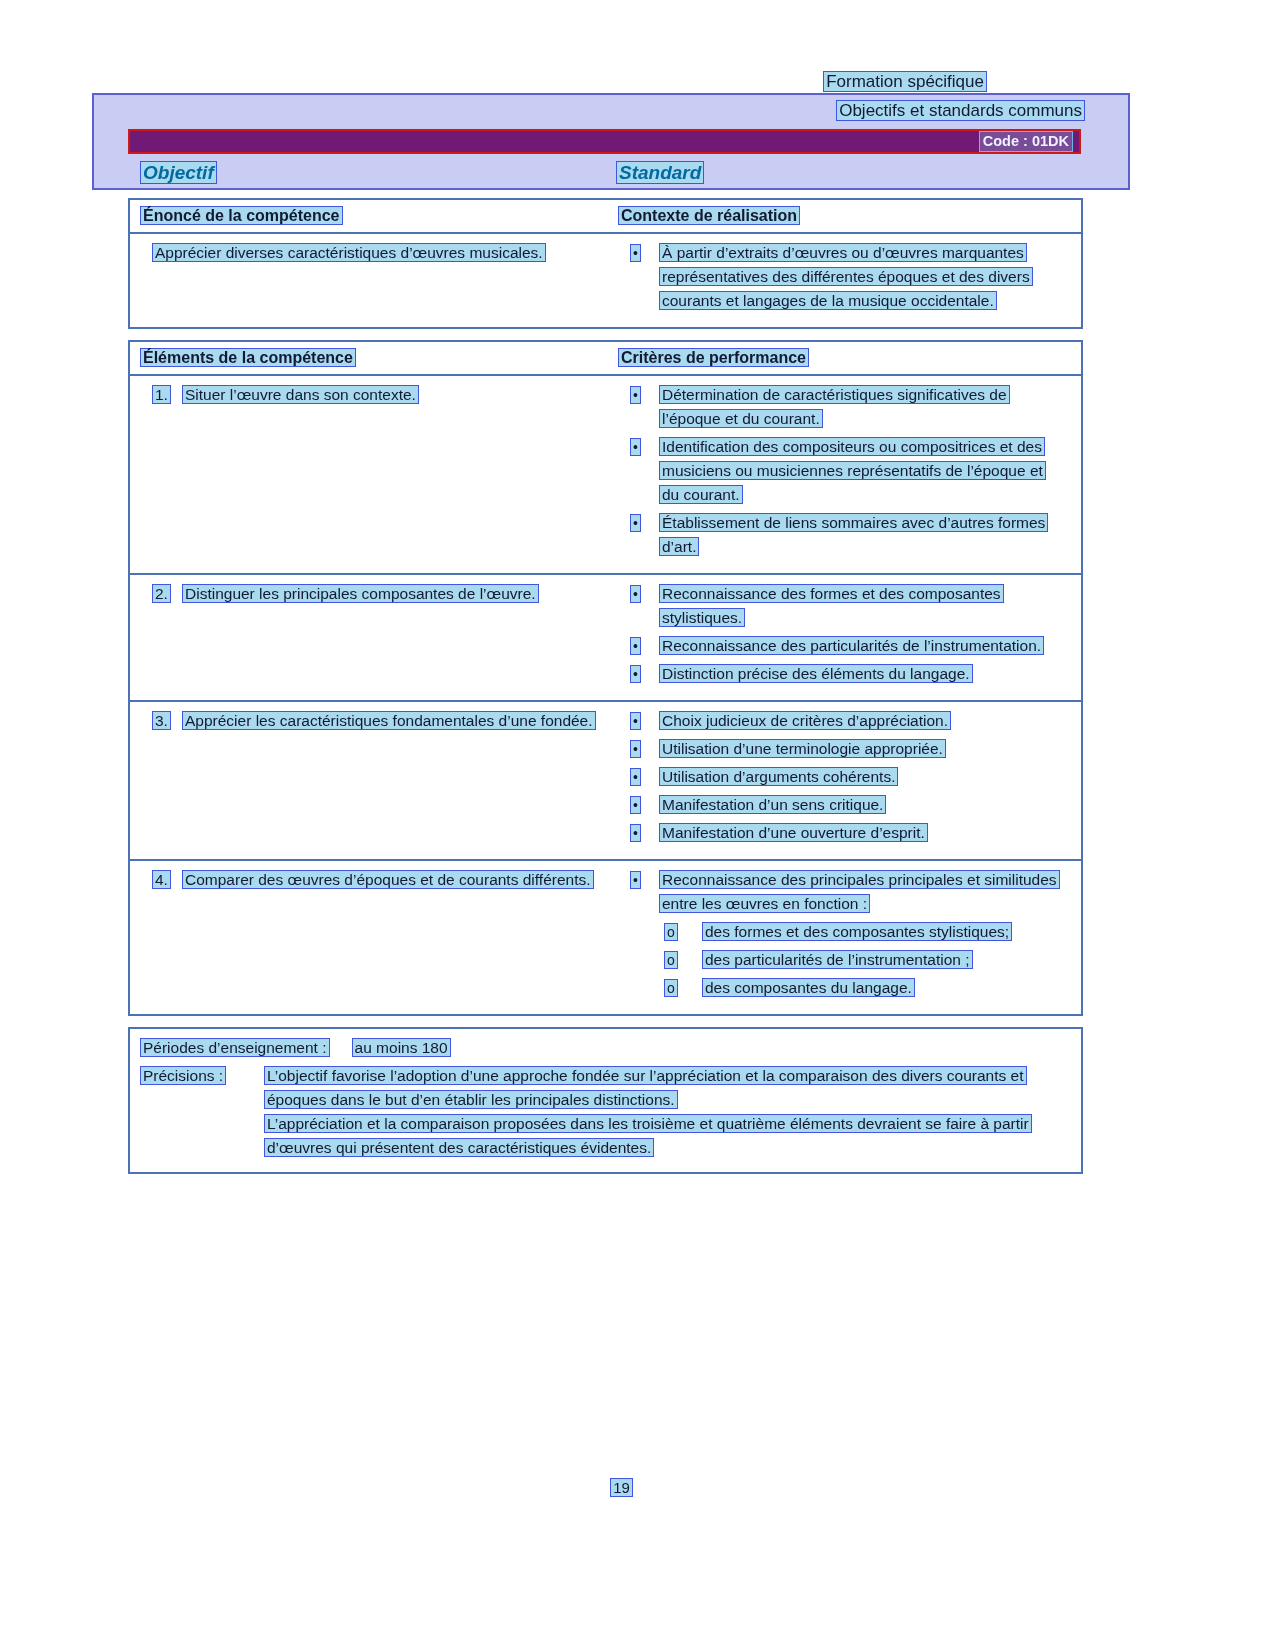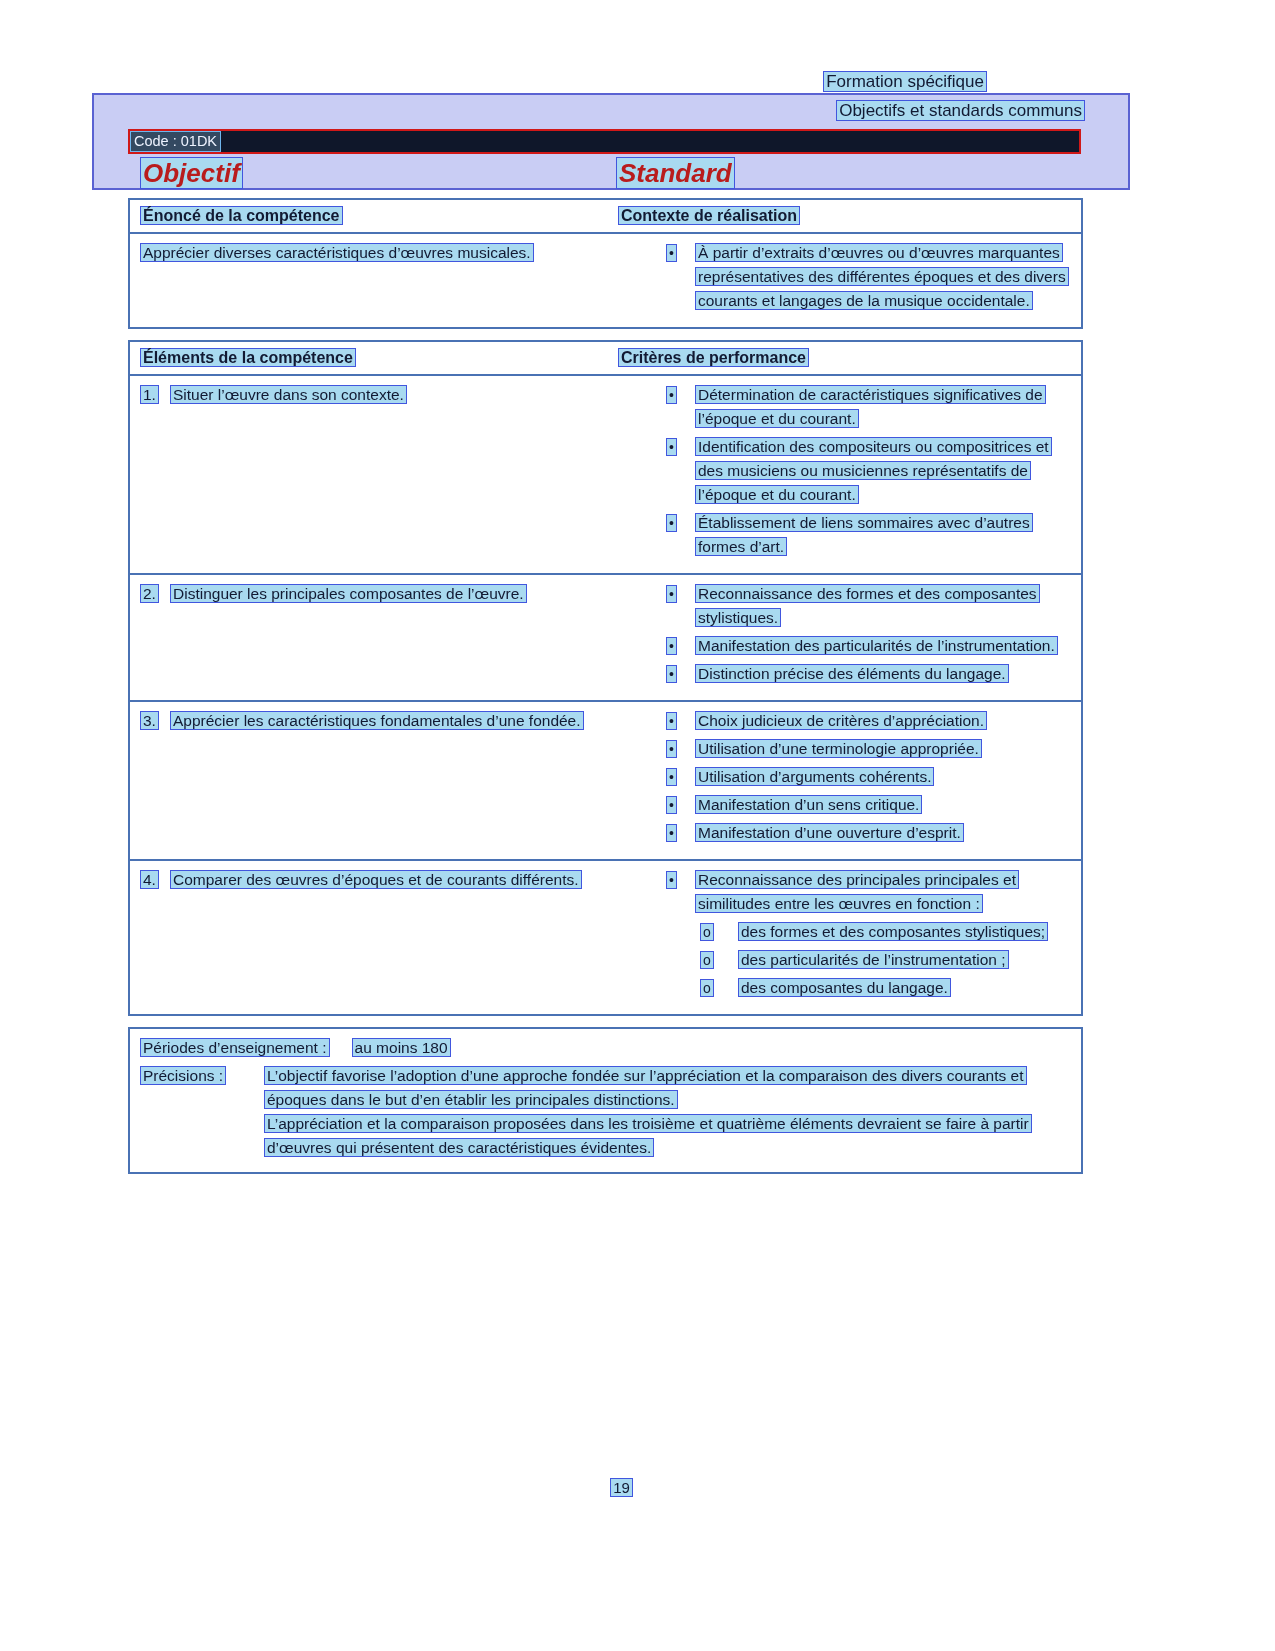--- a/index.html
+++ b/index.html
@@ -26,36 +26,36 @@
   .fs-line { position:absolute; top:70px; right:190px; font-size:17px; line-height:24px; }
 
   
   .header-box {
     position:absolute; top:93px; left:92px; width:1038px; height:97px;
     background:#c9cdf4; border:2px solid #5a62d2;
   }
   .osc-line { text-align:right; padding:4px 43px 0 0; font-size:17px; line-height:23px; }
   .code-bar {
     margin:7px 0 0 34px; width:953px; height:25px;
-    background:#0f172a; border:2px solid #d01818;
-    display:flex; justify-content:flex-start; align-items:center;
-    padding-right:6px; font-size:14.5px; line-height:19px;
-  }
-  .obj-std-row { position:relative; margin-top:7px; height:27px; font-size:26px; font-weight:bold; font-style:italic; color:#b91c1c; }
+    background:#701a75; border:2px solid #d01818;
+    display:flex; justify-content:flex-end; align-items:center;
+    padding-right:6px; font-size:14.5px; line-height:19px;font-weight:bold;
+  }
+  .obj-std-row { position:relative; margin-top:7px; height:27px; font-size:19px; font-weight:bold; font-style:italic; color:#0369a1; }
   .obj-label { position:absolute; left:46px; top:0; }
   .std-label { position:absolute; left:522px; top:0; }
 
   
   .tables { position:absolute; top:198px; left:128px; width:955px; }
   .tbl { border:2px solid #4a72b4; margin-bottom:11px; background:#ffffff; }
   .thead { display:grid; grid-template-columns:478px 1fr; border-bottom:2px solid #4a72b4; padding:4px 0 4px; font-weight:bold; font-size:16px; }
   .thead-full { border-bottom:2px solid #4a72b4; padding:4px 10px 4px; font-weight:bold; font-size:16px; }
   .cell-l { padding-left:10px; padding-right:16px; }
   .cell-r { padding-left:10px; padding-right:12px; }
-  .trow { display:grid; grid-template-columns:478px 1fr; padding:7px 0 10px;gap:48px; }
+  .trow { display:grid; grid-template-columns:478px 1fr; padding:7px 12px 10px; }
   .trow + .trow { border-top:2px solid #4a72b4; }
 
   .numline { display:grid; grid-template-columns:30px 1fr; }
 
   .bullet { display:grid; grid-template-columns:29px 1fr; margin-bottom:4px; }
   .bmark { justify-self:start; font-size:14px; }
   .subbullet { display:grid; grid-template-columns:38px 1fr; margin:0 0 4px 34px; }
   .smark { justify-self:start; font-size:14px; }
 
   
@@ -145,21 +145,21 @@
             <span><span class="hl">Distinguer les principales composantes de l’œuvre.</span></span>
           </div>
         </div>
         <div class="cell-r">
           <div class="bullet">
             <span class="bmark"><span class="hl">•</span></span>
             <span class="btext"><span class="hl">Reconnaissance des formes et des composantes stylistiques.</span></span>
           </div>
           <div class="bullet">
             <span class="bmark"><span class="hl">•</span></span>
-            <span class="btext"><span class="hl">Manifestation des particularités de l’instrumentation.</span></span>
+            <span class="btext"><span class="hl">Reconnaissance des particularités de l’instrumentation.</span></span>
           </div>
           <div class="bullet">
             <span class="bmark"><span class="hl">•</span></span>
             <span class="btext"><span class="hl">Distinction précise des éléments du langage.</span></span>
           </div>
         </div>
       </div>
 
       <div class="trow">
         <div class="cell-l">

